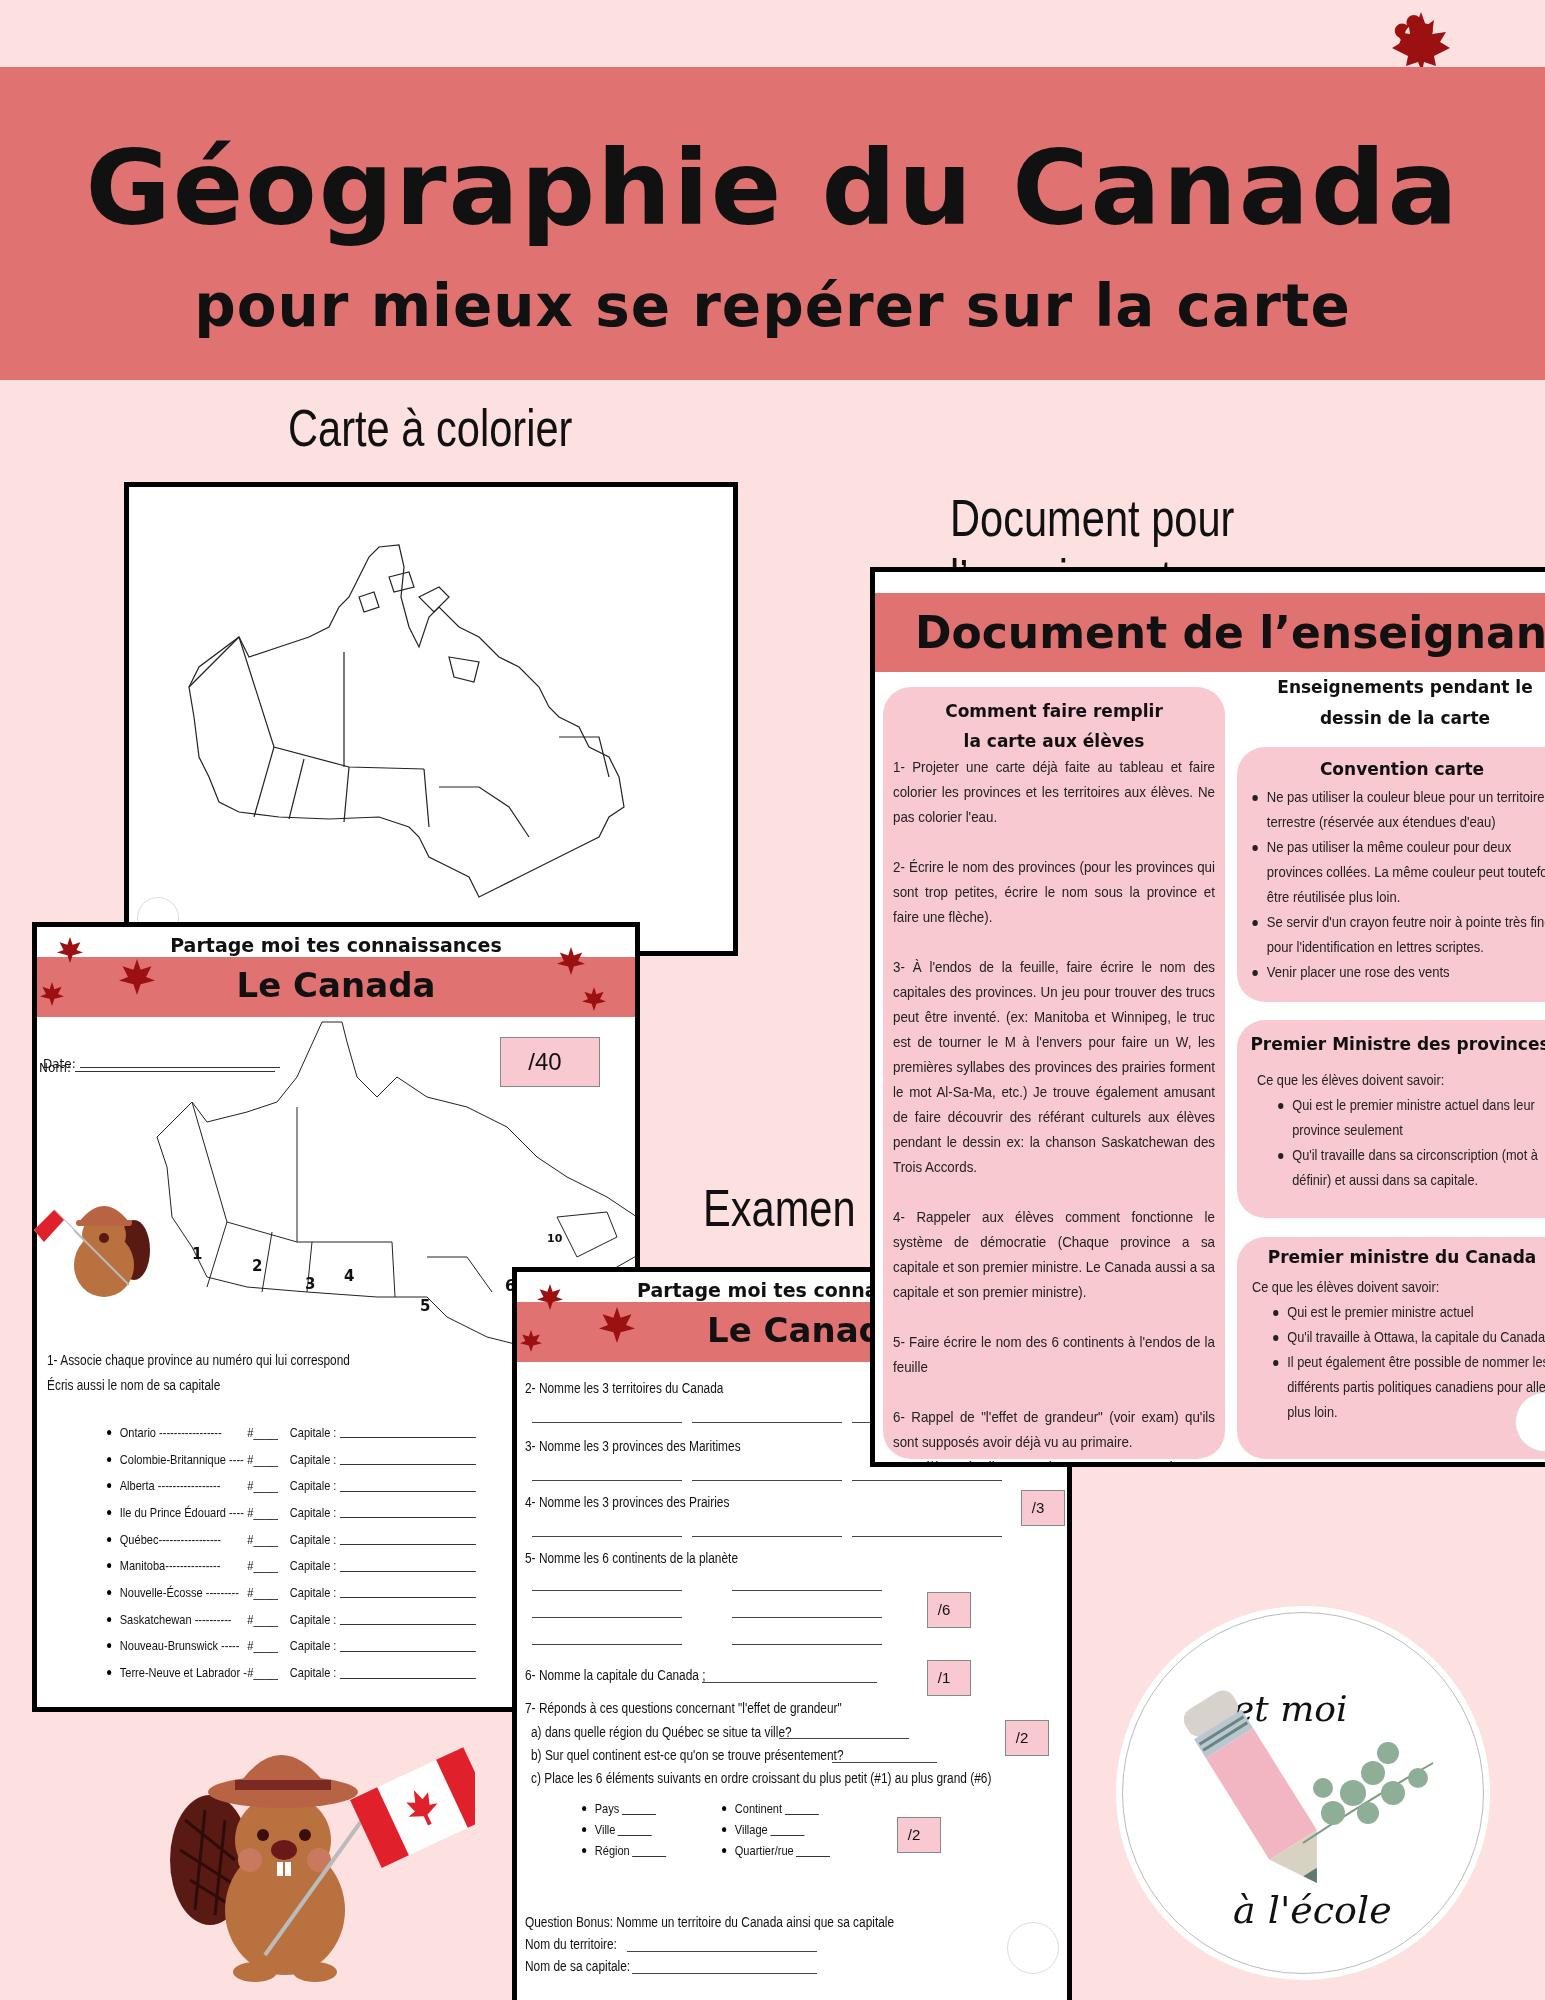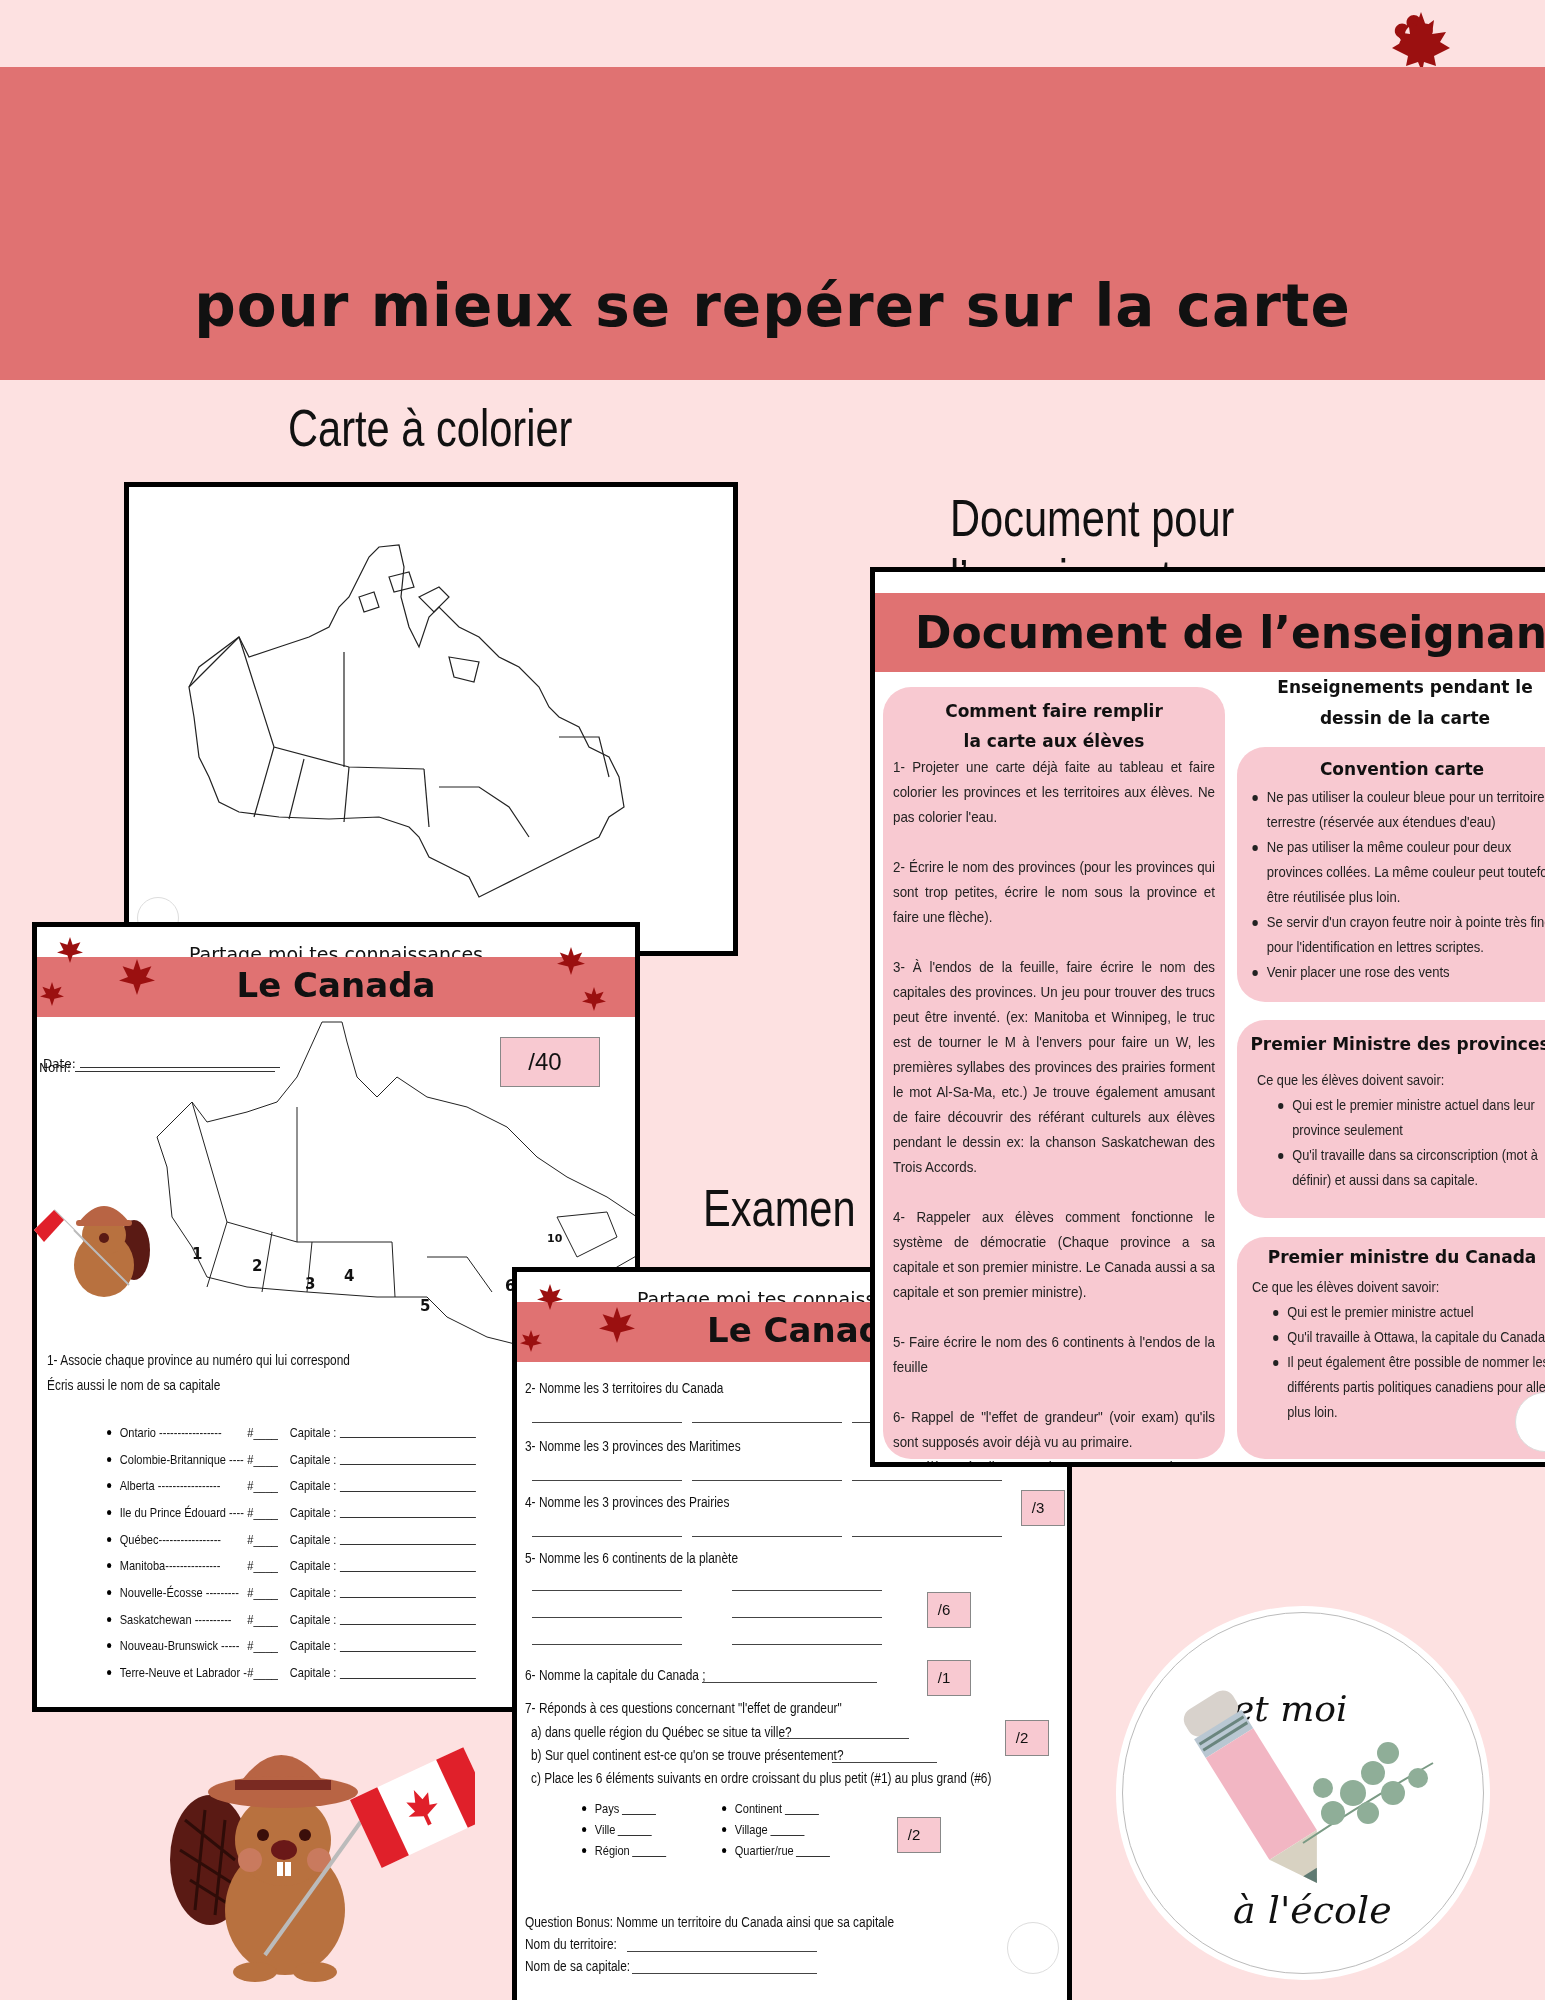--- a/index.html
+++ b/index.html
@@ -18,21 +18,21 @@
 
   .sheet { position: absolute; background: #fff; border: 5px solid #000; overflow: hidden; }
 
   
   #map-sheet { left: 124px; top: 482px; width: 614px; height: 474px; }
   #map-sheet .sheet-title { position: absolute; left: 0; right: 0; top: 12px; text-align: center; font-size: 24px; font-weight: bold; }
   .map-svg { position: absolute; }
 
   
   #student-sheet { left: 32px; top: 922px; width: 608px; height: 790px; }
-  .sheet-kicker { position: absolute; left: 0; right: 0; top: 16px; text-align: center; font-size: 19px; font-weight: normal; }
+  .sheet-kicker { position: absolute; left: 0; right: 0; top: 7px; text-align: center; font-size: 19px; font-weight: bold; }
   .sheet-band { position: absolute; left: 0; right: 0; top: 30px; height: 60px; background: #E07272; }
   .sheet-band-title { position: absolute; left: 0; right: 0; top: 8px; text-align: center; font-size: 34px; font-weight: bold; }
   .field-line { position: absolute; font-size: 12px; }
   .field-line .rule { display: inline-block; width: 200px; border-bottom: 1px solid #333; margin-left: 4px; }
   .score-box { position: absolute; background: #F8C9D1; border: 1px solid #888; text-align: center; padding-right: 10px; font-family: "Liberation Sans", sans-serif; }
   .q-text { position: absolute; font-family: "Liberation Sans", sans-serif; font-size: 14px; transform: scaleX(0.85); transform-origin: left top; white-space: nowrap; }
   .prov-list { position: absolute; left: 70px; top: 492px; list-style: none; }
   .prov-list li { height: 26.7px; font-family: "Liberation Sans", sans-serif; font-size: 13px; white-space: nowrap; transform: scaleX(0.85); transform-origin: left top; display: flex; align-items: center; }
   .prov-list .dot { width: 5px; height: 5px; background: #000; border-radius: 50%; display: inline-block; margin-right: 10px; }
   .prov-list .pname { display: inline-block; width: 150px; }
@@ -76,20 +76,21 @@
 </svg>
 <svg class="abs" style="left:1530px; top:70px;" width="20" height="40" viewBox="0 0 20 40">
   <path d="M20 2 L10 10 L14 18 L4 22 L12 30 L20 36 Z" fill="#9B1010"></path>
 </svg>
 <svg class="abs" style="left:1465px; top:170px;" width="80" height="90" viewBox="0 0 80 90">
   <path d="M80 10 L62 6 L56 20 L50 30 L52 46 L56 60 L66 74 L80 80 Z" fill="#9B1010"></path>
   <line x1="56" y1="42" x2="2" y2="58" stroke="#9B1010" stroke-width="2"></line>
 </svg>
 
 <div id="banner" class="abs">
+  <div class="title">Géographie du Canada</div>
   <div class="subtitle">pour mieux se repérer sur la carte</div>
 </div>
 
 <div class="section-label" style="left:288px; top:398px; font-size:52px;">Carte à colorier</div>
 <div class="section-label" style="left:950px; top:488px; font-size:52px;">Document pour l’enseignant</div>
 <div class="section-label" style="left:703px; top:1178px; font-size:52px;">Examen</div>
 
 <div id="map-sheet" class="sheet">
   <svg class="map-svg" style="left:50px; top:50px;" width="500" height="380" viewBox="0 0 500 380">
     <g fill="none" stroke="#222" stroke-width="1.2">

